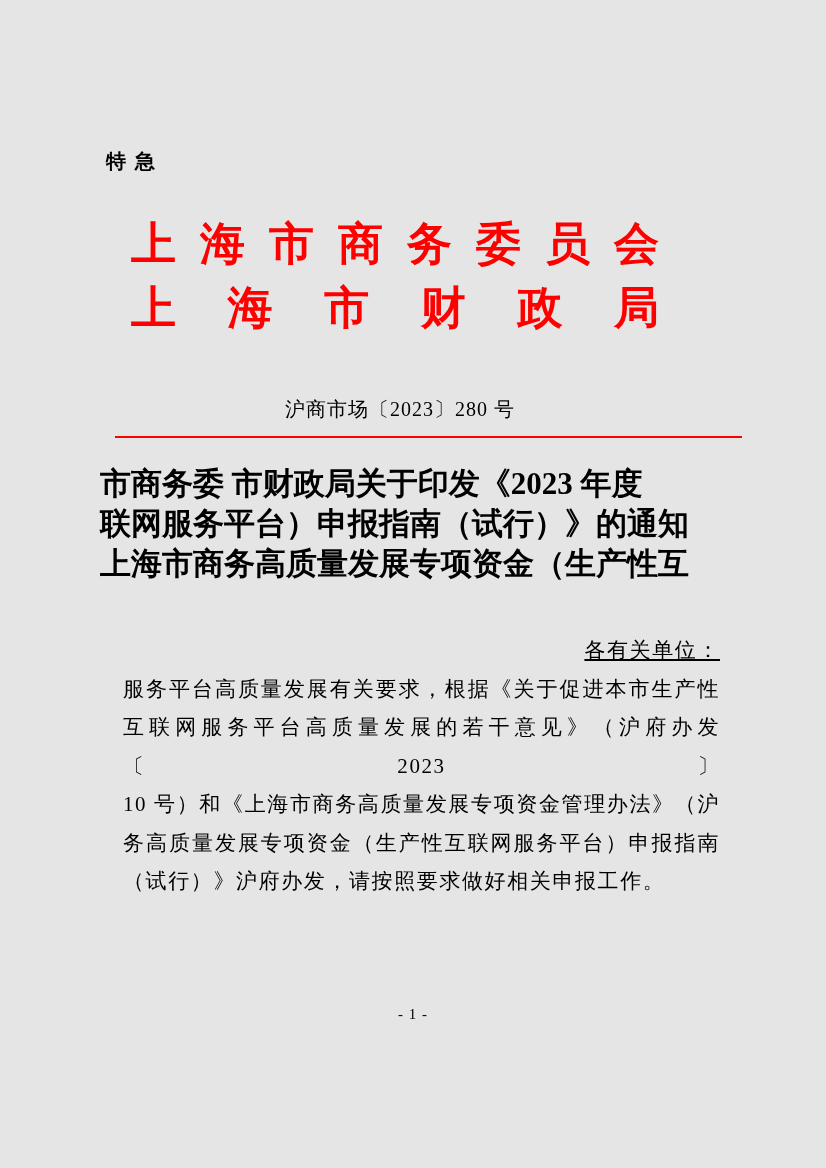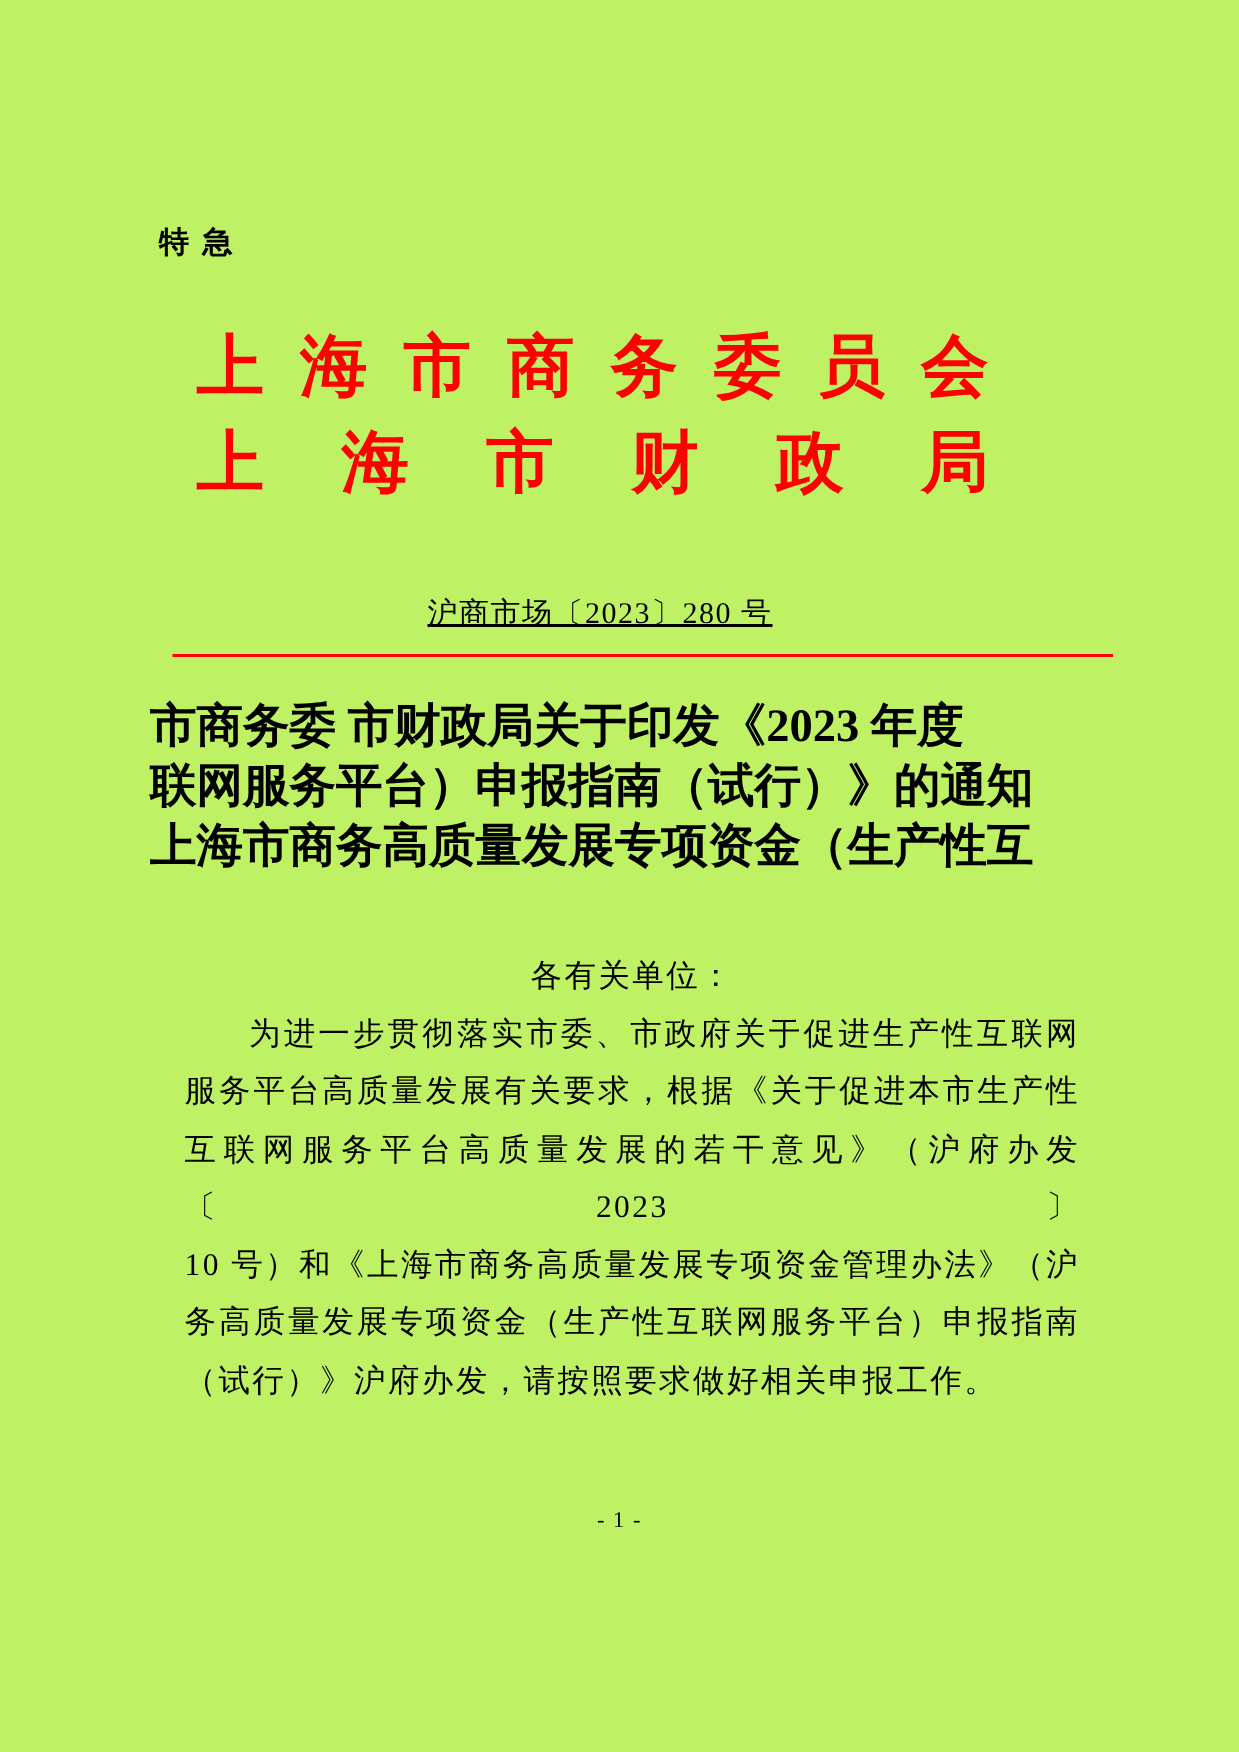--- a/index.html
+++ b/index.html
@@ -4,21 +4,21 @@
 <style>
   html, body {
     margin: 0;
     padding: 0;
     background: #ffffff;
   }
   .page {
     position: relative;
     width: 826px;
     height: 1168px;
-    background: #bef264;
+    background: #e5e5e5;
     font-family: "Liberation Serif", "DejaVu Serif", serif;
     color: #000000;
     overflow: hidden;
   }
   
   .urgency {
     position: absolute;
     left: 106px;
     top: 148px;
     font-size: 20px;
@@ -61,21 +61,20 @@
   
   .doc-number {
     position: absolute;
     left: 0;
     top: 396px;
     width: 800px;
     text-align: center;
     font-size: 20px;
     line-height: 26px;
     letter-spacing: 1px;
-    text-decoration: underline;
   }
   
   .red-rule {
     position: absolute;
     left: 115px;
     top: 436px;
     width: 627px;
     height: 2px;
     background: #fe0000;
   }
@@ -93,21 +92,22 @@
   .doc-body {
     position: absolute;
     left: 123px;
     top: 631px;
     width: 597px;
     font-size: 21px;
     line-height: 38.5px;
     letter-spacing: 1.6px;
   }
   .salutation {
-    text-align: center;
+    text-align: right;
+    text-decoration: underline;
   }
   .bline {
     text-align: justify;
   }
   .bline.jl {
     text-align-last: justify;
   }
   .bline.ind {
     text-indent: 43px;
   }
@@ -157,21 +157,20 @@
   <div class="red-rule"></div>
 
   <div class="doc-title">
     <div>市商务委 市财政局关于印发《2023 年度</div>
     <div>联网服务平台）申报指南（试行）》的通知</div>
     <div>上海市商务高质量发展专项资金（生产性互</div>
   </div>
 
   <div class="doc-body">
     <div class="salutation">各有关单位：</div>
-    <div class="bline jl ind">为进一步贯彻落实市委、市政府关于促进生产性互联网</div>
     <div class="bline jl">服务平台高质量发展有关要求，根据《关于促进本市生产性</div>
     <div class="bline jl">互联网服务平台高质量发展的若干意见》（沪府办发〔2023〕</div>
     <div class="bline jl">10 号）和《上海市商务高质量发展专项资金管理办法》（沪</div>
     <div class="bline jl">务高质量发展专项资金（生产性互联网服务平台）申报指南</div>
     <div class="bline">（试行）》沪府办发，请按照要求做好相关申报工作。</div>
   </div>
 
   <div class="page-number">- 1 -</div>
 
 </div>

